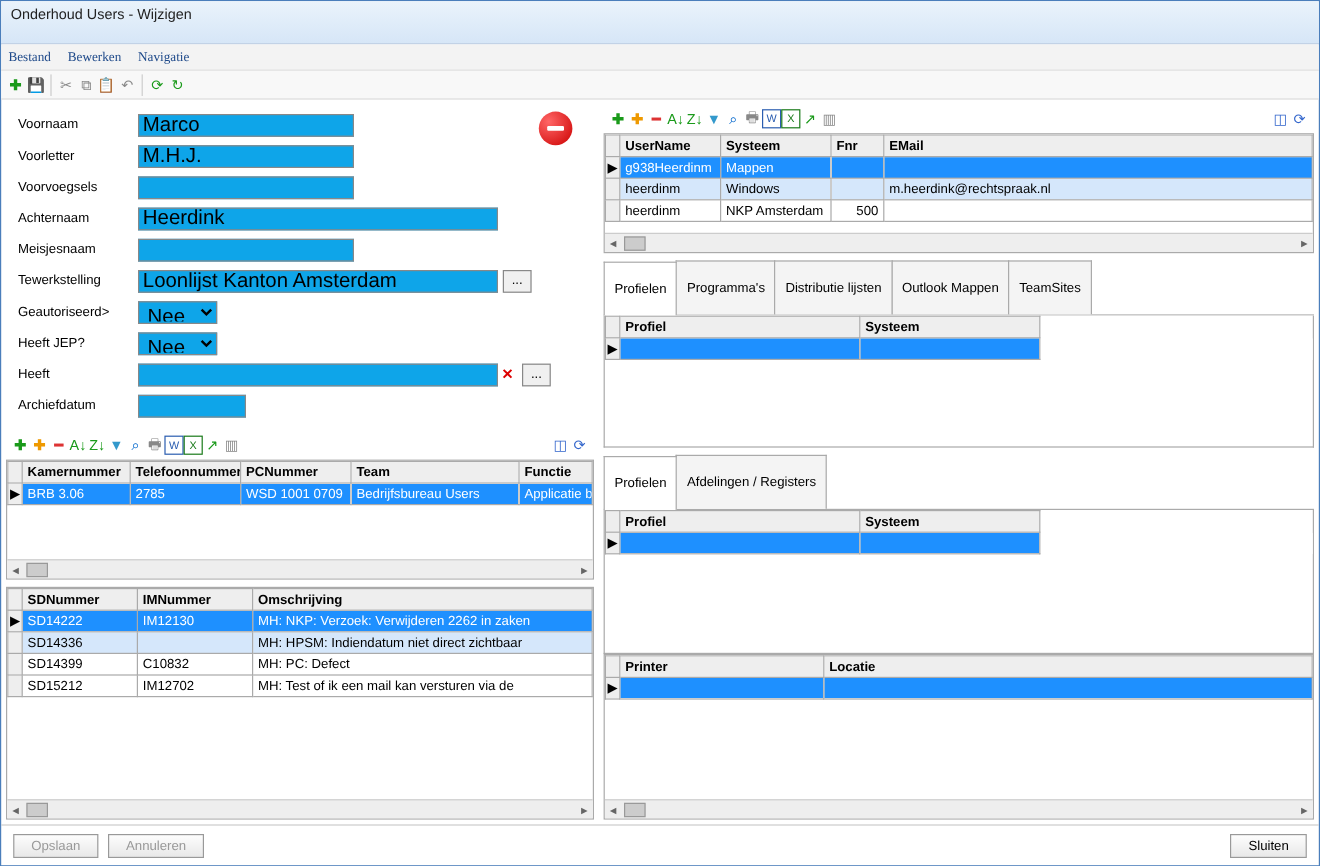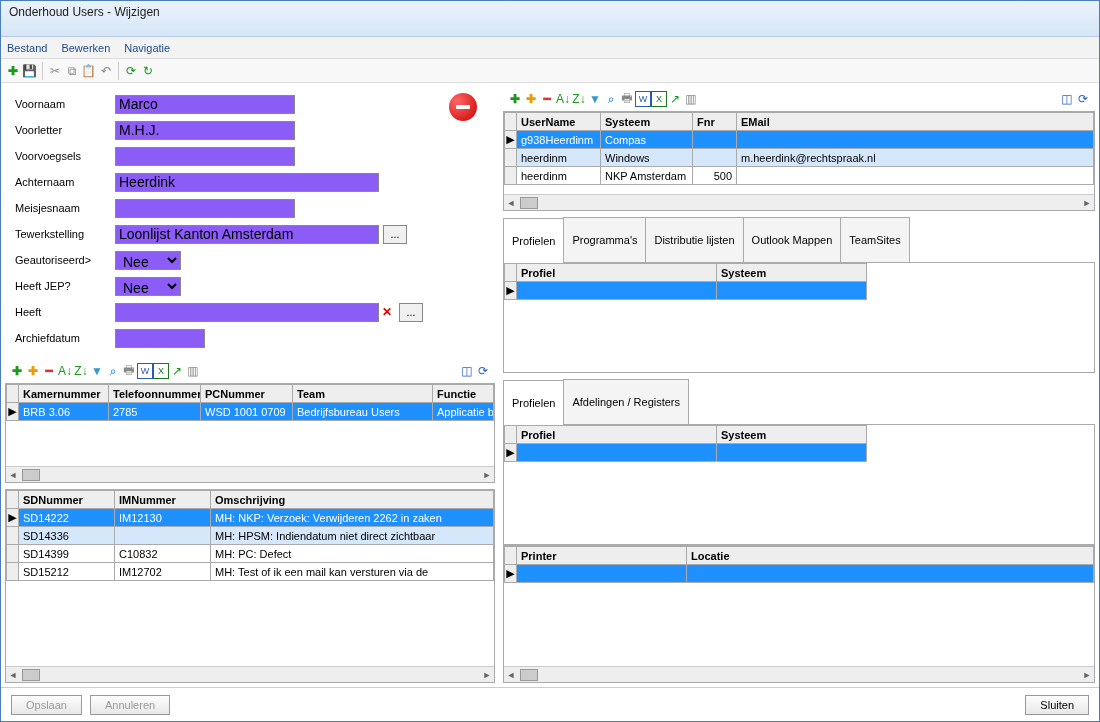--- a/index.html
+++ b/index.html
@@ -1,33 +1,33 @@
 <!DOCTYPE html>
 <html><head>
 <meta charset="utf-8">
 <style>
 * { box-sizing: border-box; margin: 0; padding: 0; }
 body { font-family: "Segoe UI", Tahoma, sans-serif; font-size: 11px; background: #d8e5f5; width: 1100px; height: 722px; overflow: hidden; }
 .window { width: 1100px; height: 722px; border: 1px solid #4a7ebb; background: #fff; display: flex; flex-direction: column; }
 .titlebar { height: 36px; background: linear-gradient(#eaf3fb,#d6e6f7); padding: 4px 8px; font-size: 12px; color: #222; border-bottom: 1px solid #b5c9e0;}
 .menubar { height: 22px; background: #f3f3f3; border-bottom: 1px solid #ddd; display: flex; align-items: center; padding: 0 6px; gap: 14px; }
-.menubar span { color: #1f4a8a; cursor: default; }
+.menubar span { color: #1f4a8a; cursor: default; font-family: Liberation Serif, serif; }
 .toolbar { height: 24px; background: #f8f8f8; border-bottom: 1px solid #ddd; display: flex; align-items: center; padding: 0 4px; gap: 1px; }
 .toolbar .sep { width: 1px; height: 18px; background: #ccc; margin: 0 3px; }
 .icon { width: 16px; height: 16px; display: inline-flex; align-items: center; justify-content: center; font-size: 12px; cursor: pointer; }
 .content { flex: 1; display: flex; padding: 4px; gap: 8px; }
 .left, .right { display: flex; flex-direction: column; }
 .left { width: 490px; }
 .right { flex: 1; }
 .form { padding: 6px 10px; position: relative; }
 .form-row { display: flex; align-items: center; margin-bottom: 4px; height: 22px; }
 .form-row label { width: 100px; font-size: 11px; }
-.form-row input[type=text], .form-row select { border: 1px solid #888; height: 19px; font-size: 14px; padding: 1px 3px; background: #8b5cf6; }
+.form-row input[type=text], .form-row select { border: 1px solid #888; height: 19px; font-size: 17px; padding: 1px 3px; background: #0ea5e9; }
 .form-row .w-med { width: 180px; }
-.form-row .w-long { width: 264px; }
+.form-row .w-long { width: 300px; }
 .form-row .w-short { width: 66px; }
 .form-row .hl { background: #ffffd0; }
 .form-row .ro { background: #eee; }
 .btn-dots { width: 24px; height: 19px; border: 1px solid #888; background: #f0f0f0; margin-left: 4px; font-size: 11px; cursor: pointer; }
 .minus-circle { position: absolute; right: 18px; top: 6px; width: 28px; height: 28px; border-radius: 50%; background: radial-gradient(circle at 30% 30%, #f66, #c00); display:flex; align-items:center; justify-content:center; }
 .minus-circle::after { content:""; width:14px; height:4px; background:#fff; border-radius:1px; }
 .grid-toolbar { height: 24px; display: flex; align-items: center; padding: 0 4px; }
 .grid-toolbar .spacer { flex: 1; }
 .grid { border: 1px solid #aaa; background: #fff; font-size: 11px; position: relative; overflow: hidden; }
 .grid table { border-collapse: collapse; width: 100%; table-layout: fixed; }
@@ -242,21 +242,21 @@
               <tr>
             <th class="rowhdr"></th>
             <th style="width:84px">UserName</th>
             <th style="width:92px">Systeem</th>
             <th style="width:44px">Fnr</th>
             <th>EMail</th>
           </tr>
           <tr class="sel">
                 <td class="rowhdr">▶</td>
                 <td>g938Heerdinm</td>
-                <td>Compas</td>
+                <td>Mappen</td>
                 <td></td>
                 <td></td>
               </tr>
           <tr class="alt">
                 <td class="rowhdr"></td>
                 <td>heerdinm</td>
                 <td>Windows</td>
                 <td></td>
                 <td>m.heerdink@rechtspraak.nl</td>
               </tr>

